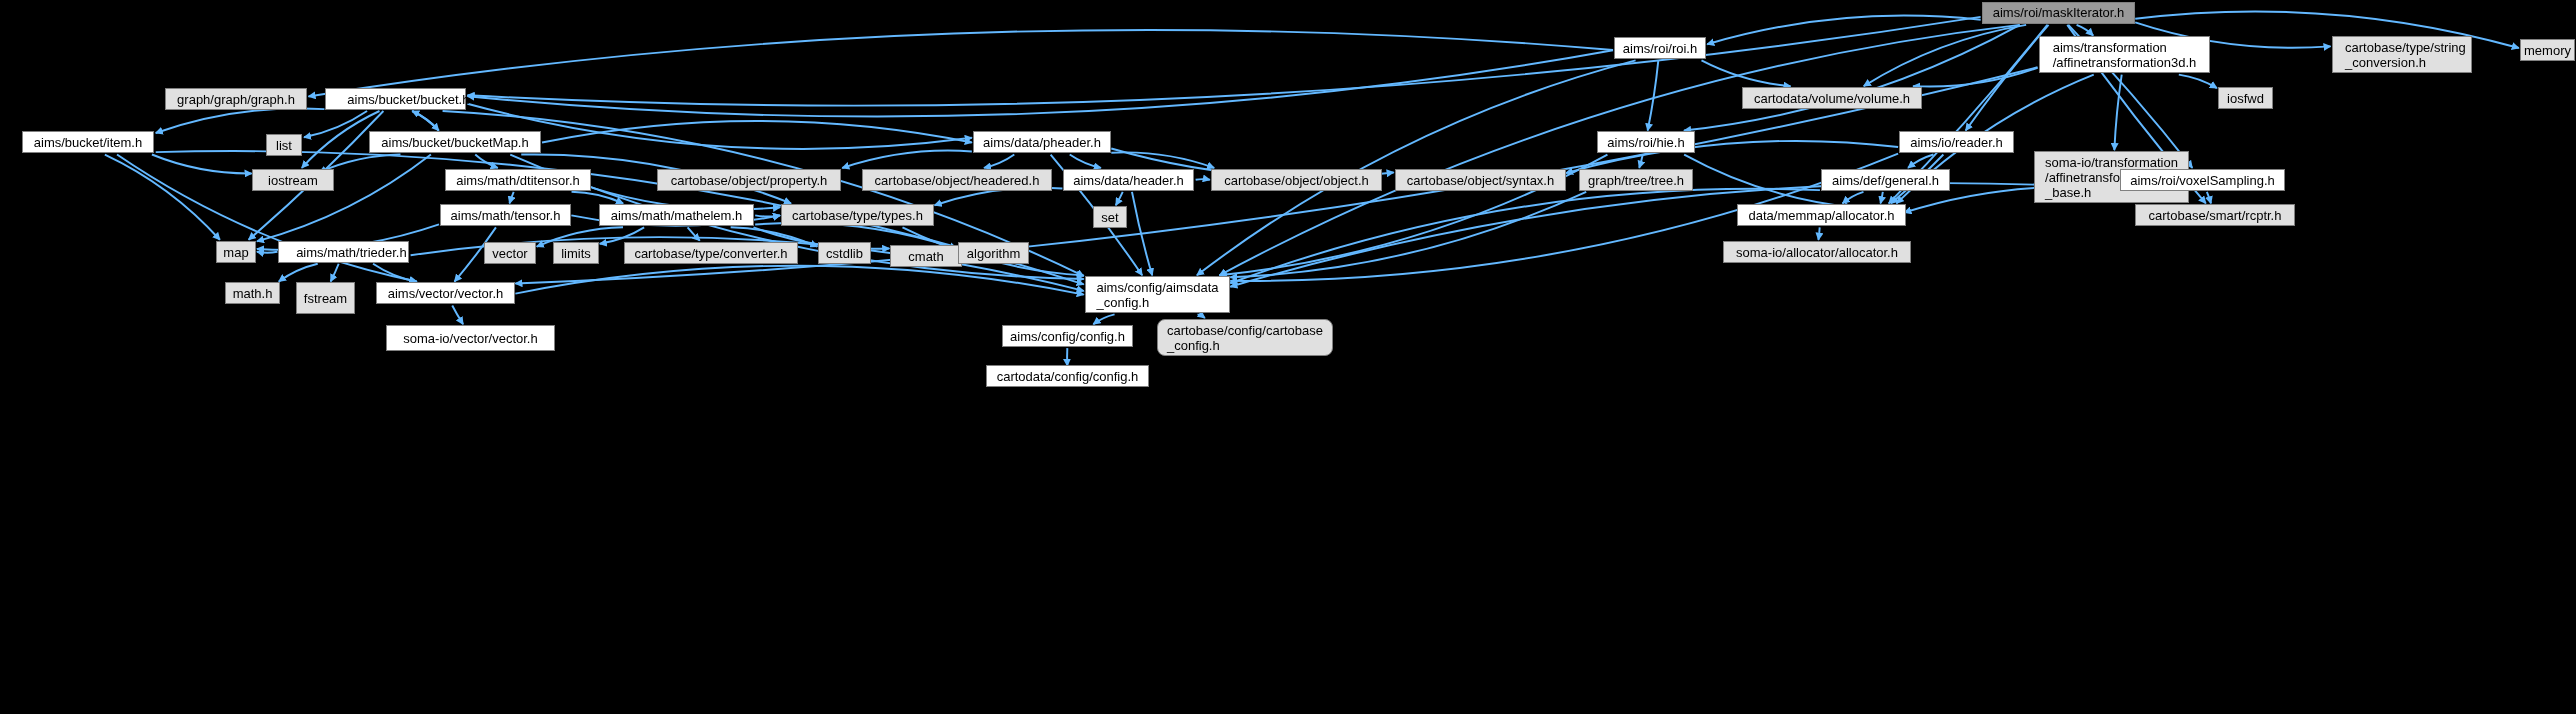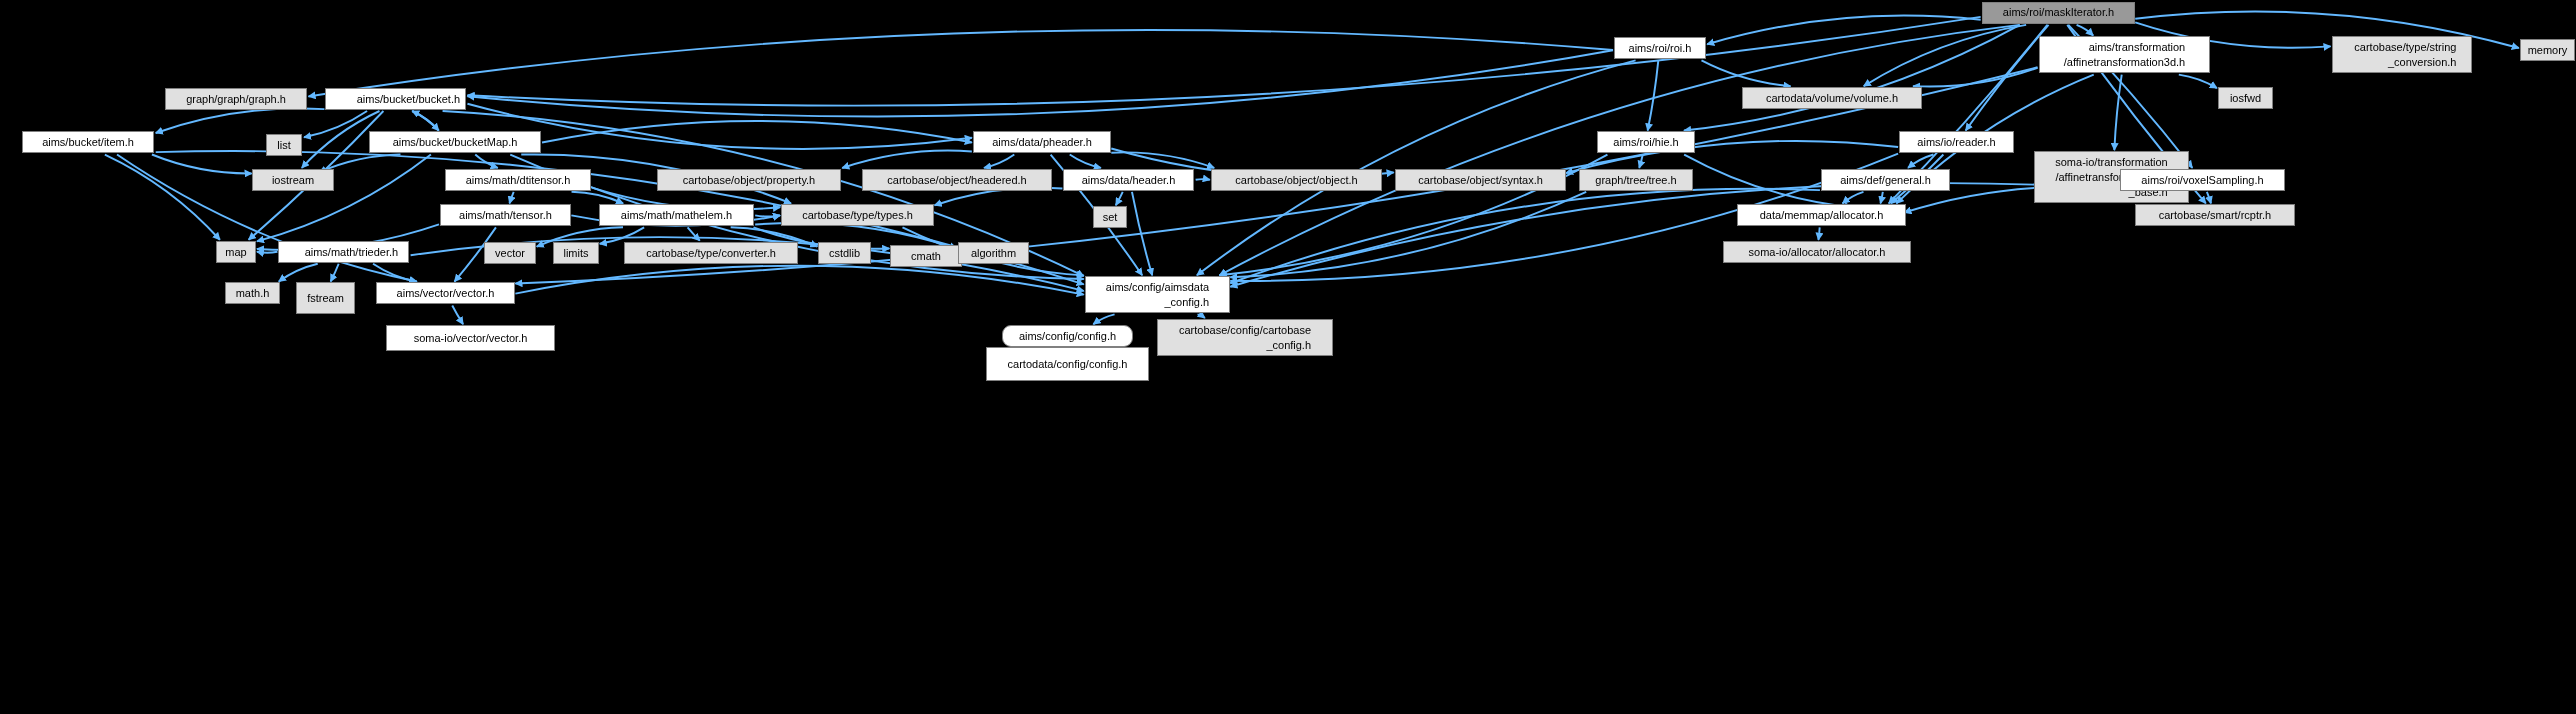--- a/index.html
+++ b/index.html
@@ -1,21 +1,21 @@
 <!DOCTYPE html>
 <html style="font-size:14px"><head>
 <meta charset="utf-8">
 <style>
   html,body{margin:0;padding:0;background:#000;}
   #stage{position:relative;width:2576px;height:714px;background:#000;overflow:hidden;
          font-family:"Liberation Sans","DejaVu Sans",sans-serif;}
   svg.edges{position:absolute;left:0;top:0;width:2576px;height:714px;}
   .node{position:absolute;box-sizing:border-box;border:0.9px solid #808080;
-        display:flex;align-items:center;justify-content:center;text-align:right;
-        color:#000;font-size:11px;line-height:15px;white-space:pre;padding:1.8px 6.2px;z-index:3;}
+        display:flex;align-items:center;justify-content:center;text-align:left;
+        color:#000;font-size:13px;line-height:15px;white-space:pre;padding:1.8px 6.2px;z-index:3;}
   .fill-white{background:#ffffff;}
   .fill-grey{background:#e0e0e0;}
   .fill-root{background:#999999;}
 </style>
 </head>
 <body>
 
 <div id="stage">
   <svg class="edges" id="edge-layer" viewBox="0 0 2900 804" xmlns="http://www.w3.org/2000/svg">
     <defs>
@@ -161,19 +161,19 @@
       <div class="node fill-grey" style="left: 818px; top: 242px; width: 53px; height: 22px;">cstdlib</div>
       <div class="node fill-grey" style="left: 890px; top: 245px; width: 72px; height: 22px;">cmath</div>
       <div class="node fill-grey" style="left: 958px; top: 242px; width: 71px; height: 22px;">algorithm</div>
       <div class="node fill-grey" style="left: 1723px; top: 241px; width: 188px; height: 22px;">soma-io/allocator/allocator.h</div>
       <div class="node fill-grey" style="left: 225px; top: 282px; width: 55px; height: 22px;">math.h</div>
       <div class="node fill-grey" style="left: 296px; top: 282px; width: 59px; height: 32px;">fstream</div>
       <div class="node fill-white" style="left: 376px; top: 282px; width: 139px; height: 22px;">aims/vector/vector.h</div>
       <div class="node fill-white" style="left: 1085px; top: 276px; width: 145px; height: 37px;">aims/config/aimsdata
 _config.h</div>
       <div class="node fill-white" style="left: 386px; top: 325px; width: 169px; height: 26px;">soma-io/vector/vector.h</div>
-      <div class="node fill-white" style="left: 1002px; top: 325px; width: 131px; height: 22px; border-radius: 9px;">aims/config/config.h</div>
-      <div class="node fill-grey" style="left: 1157px; top: 319px; width: 176px; height: 37px;">cartobase/config/cartobase
+      <div class="node fill-white" style="left: 1002px; top: 325px; width: 131px; height: 22px;">aims/config/config.h</div>
+      <div class="node fill-grey" style="left: 1157px; top: 319px; width: 176px; height: 37px; border-radius: 8px;">cartobase/config/cartobase
 _config.h</div>
-      <div class="node fill-white" style="left: 986px; top: 347px; width: 163px; height: 34px;">cartodata/config/config.h</div>
+      <div class="node fill-white" style="left: 986px; top: 365px; width: 163px; height: 22px;">cartodata/config/config.h</div>
     </div>
 </div>
 
 
 </body></html>

